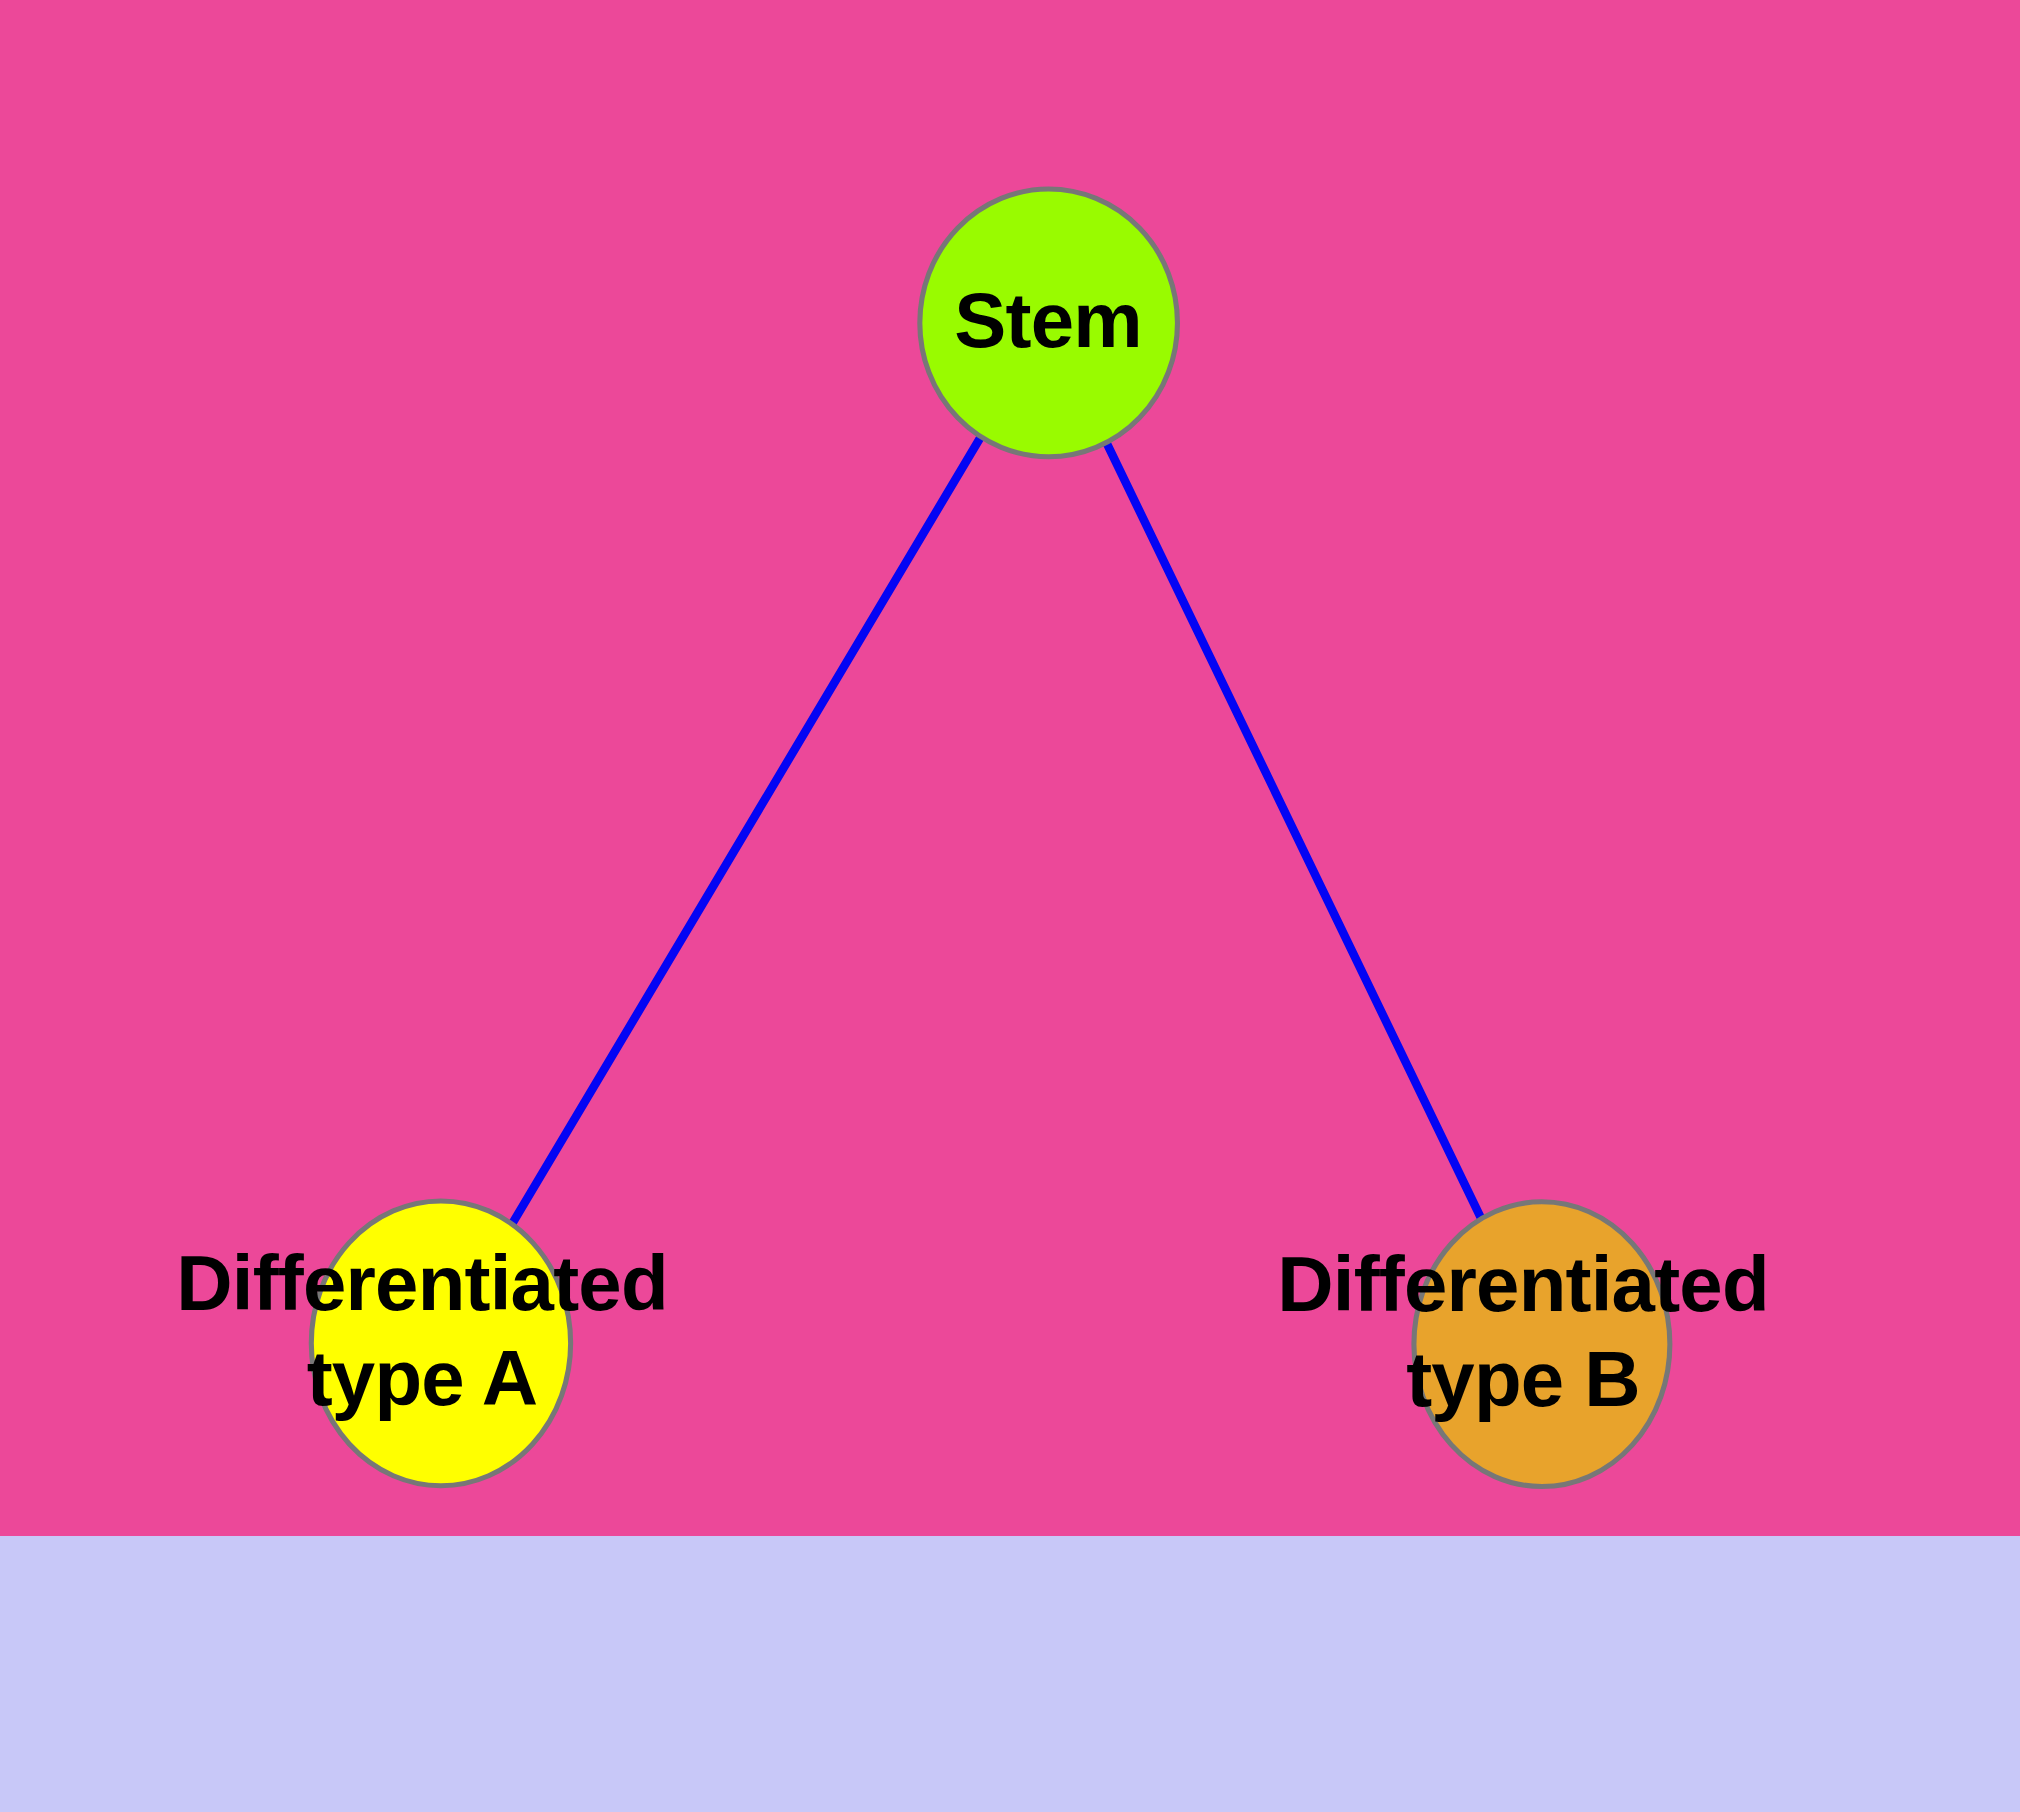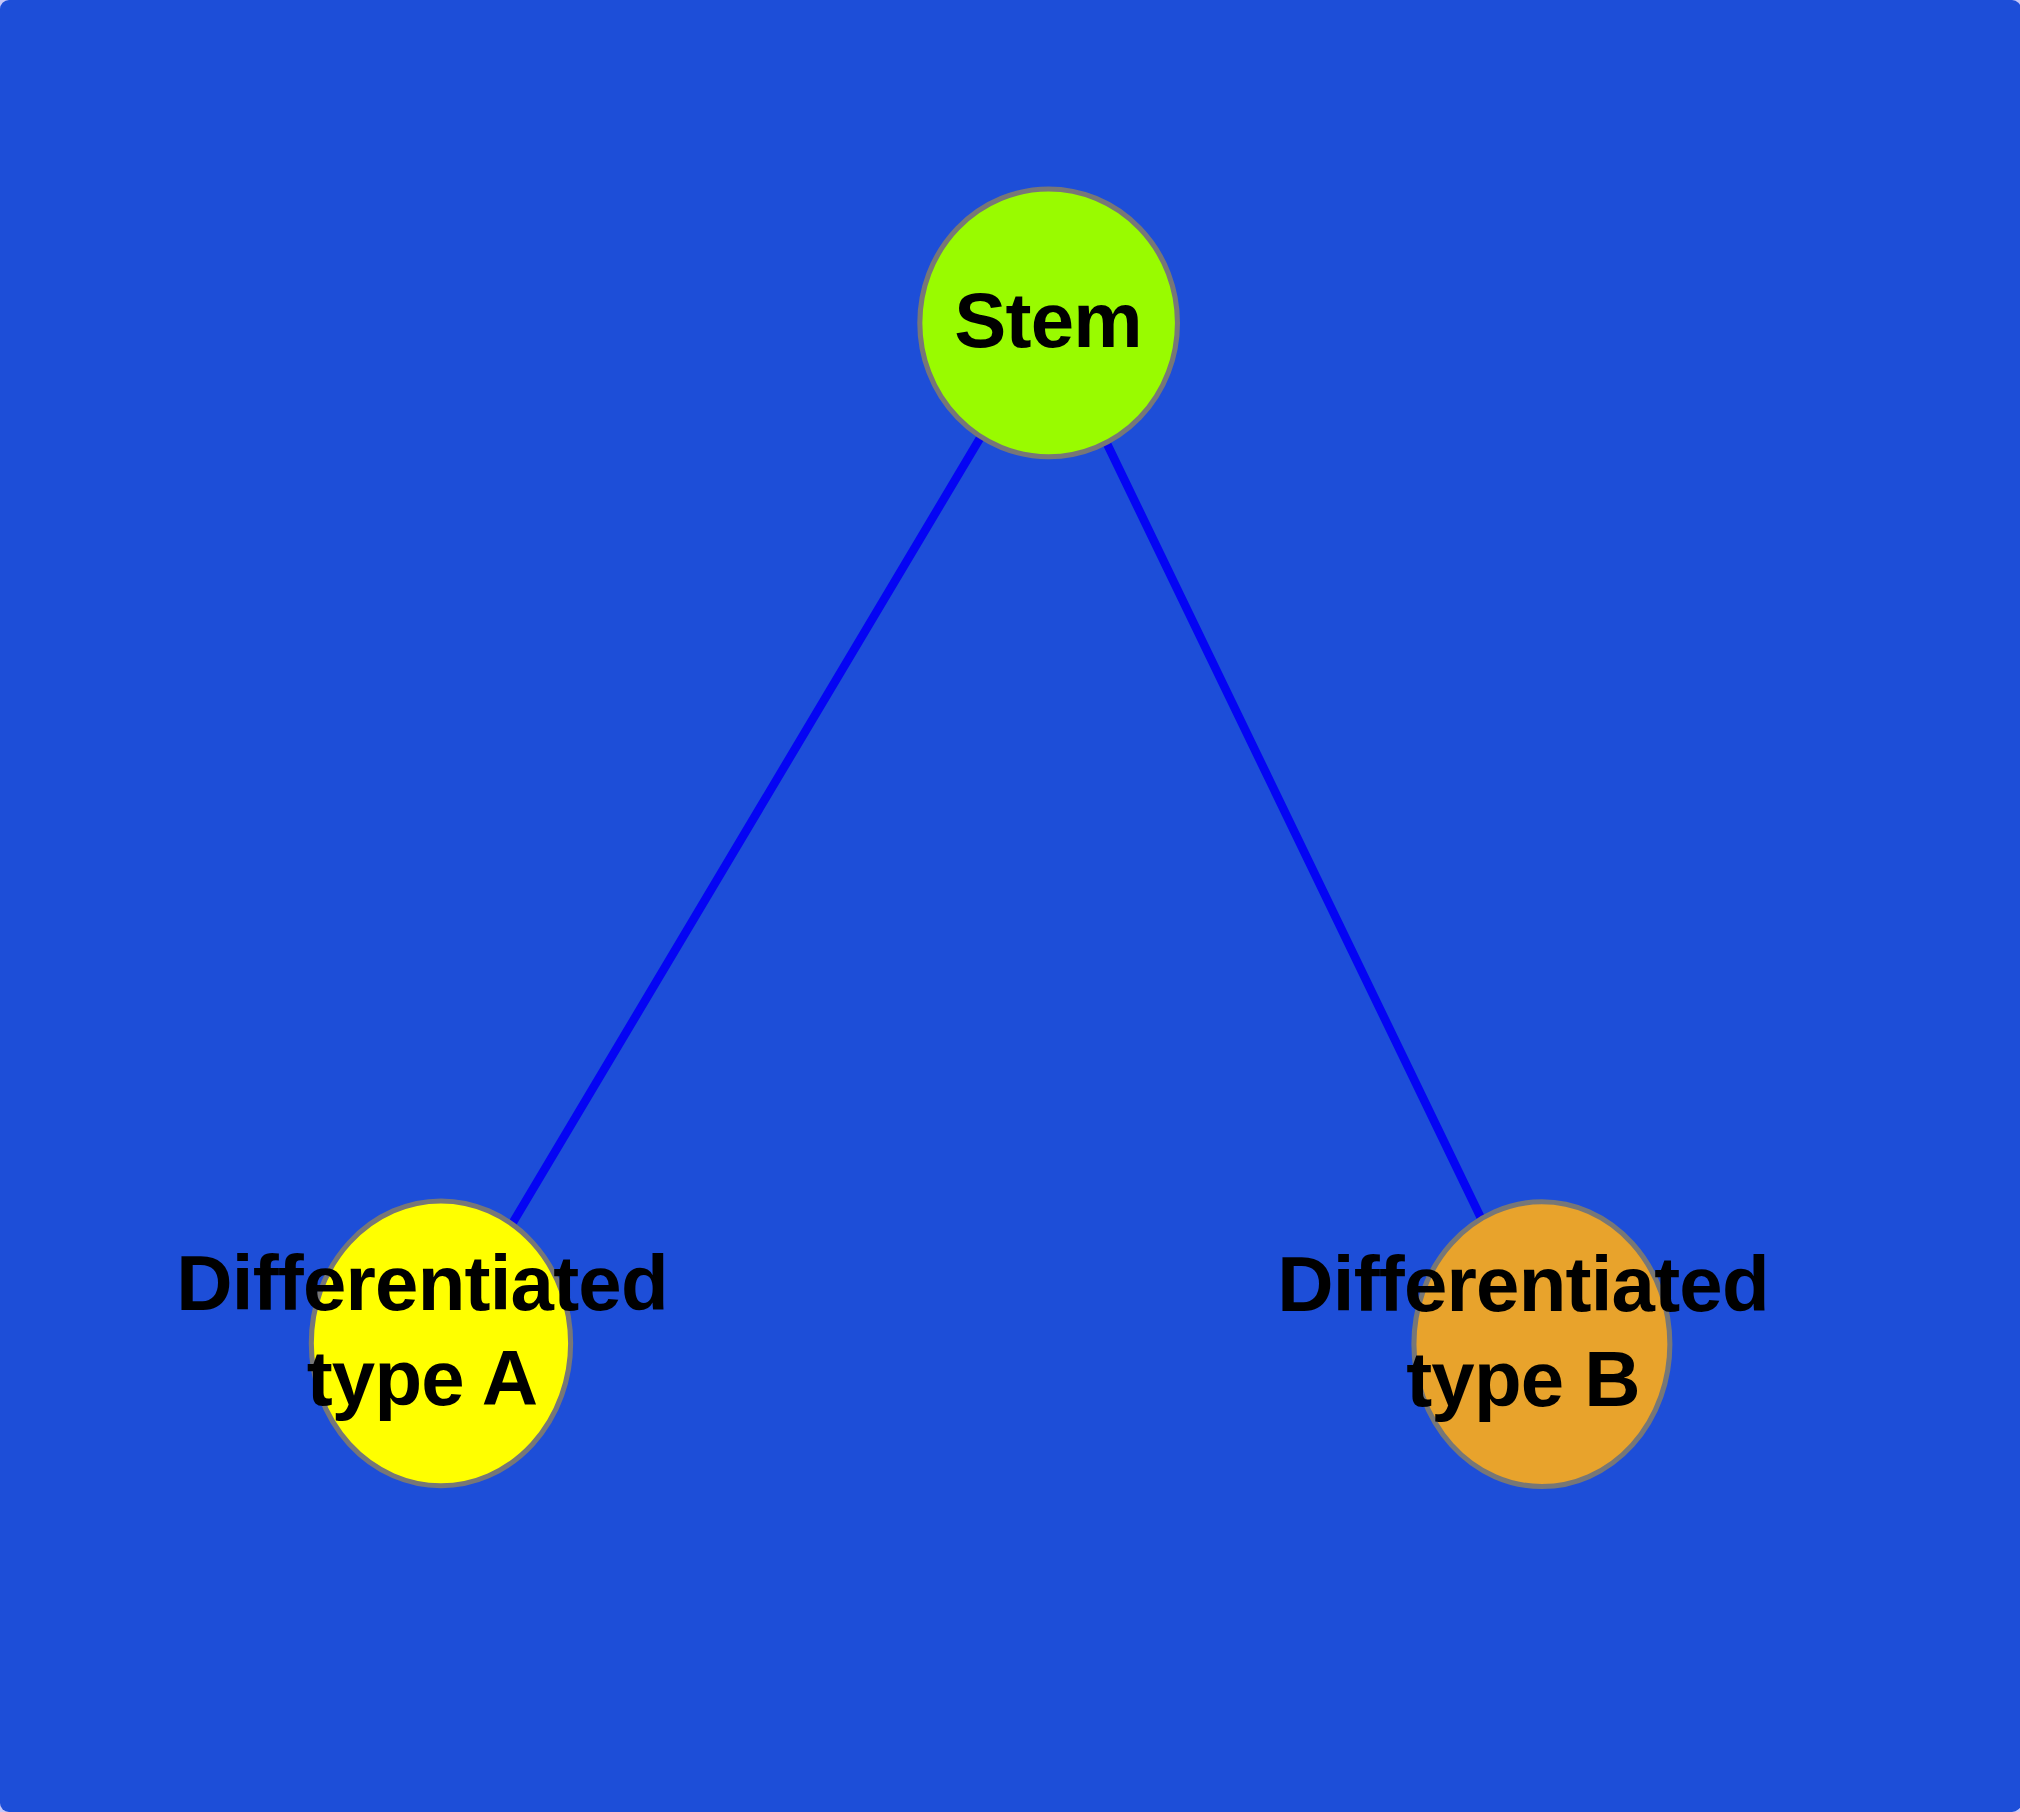--- a/index.html
+++ b/index.html
@@ -3,25 +3,24 @@
 <meta charset="utf-8">
 <style>
   html, body {
     margin: 0;
     padding: 0;
     background: #C8C8F8;
   }
   #canvas {
     position: relative;
     width: 2021px;
-    height: 1812px;
-    background: #1d4ed8;
+    height: 1536px;
+    background: #ec4899;
     overflow: hidden;
     font-family: "Liberation Sans", sans-serif;
-    border-radius: 9px;
   }
   #diagram-svg {
     position: absolute;
     left: 0;
     top: 0;
     width: 2021px;
     height: 1812px;
   }
   .edge {
     stroke-width: 10px;

